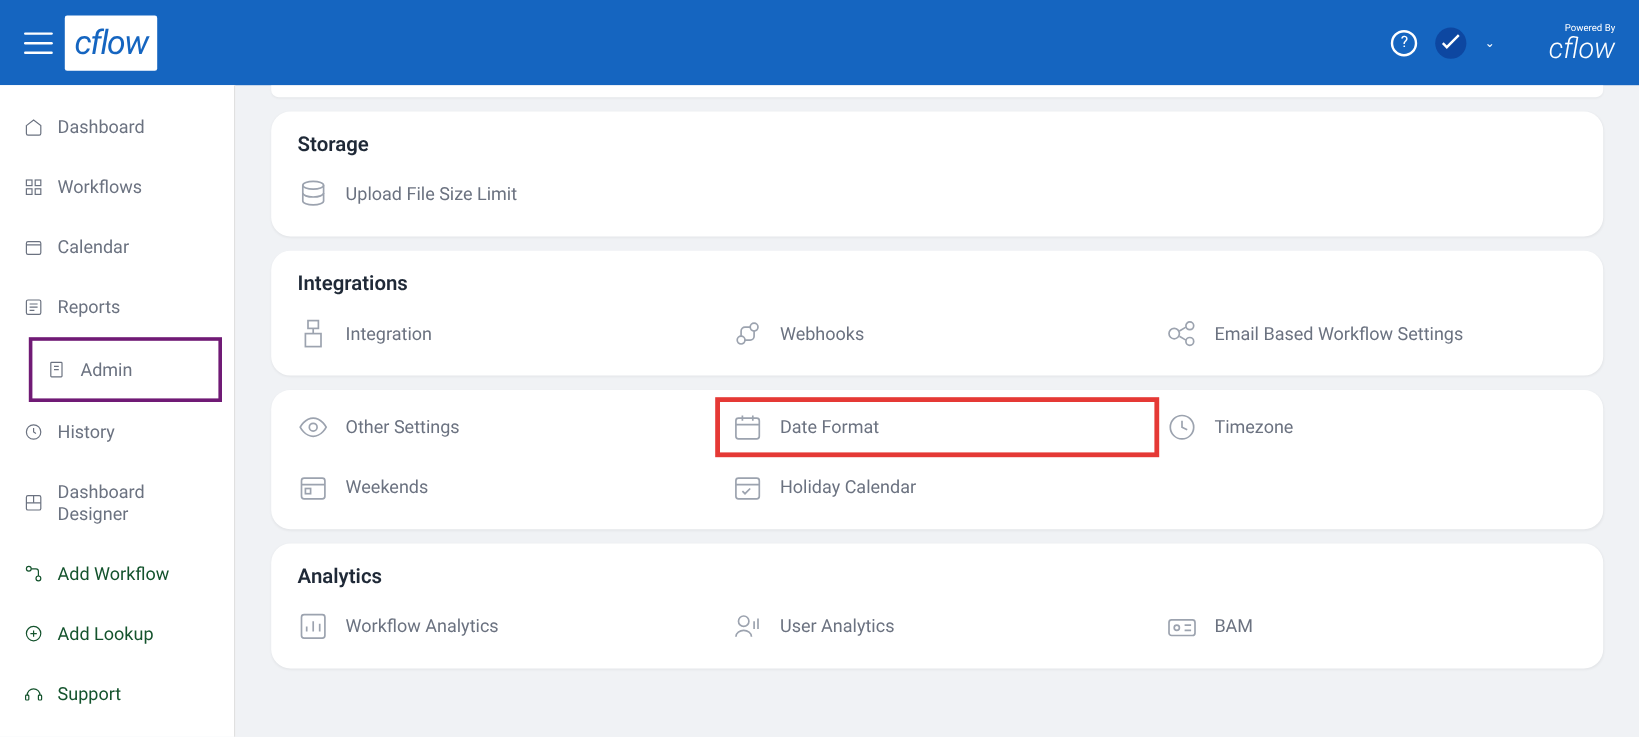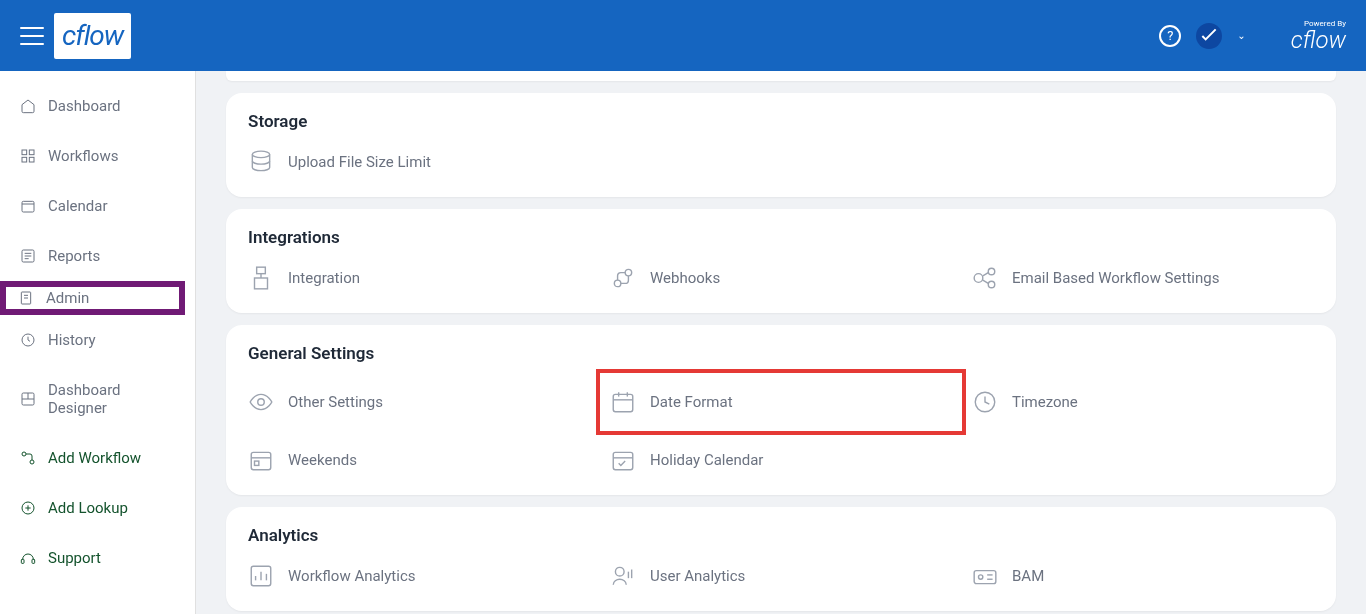--- a/index.html
+++ b/index.html
@@ -22,32 +22,32 @@
 .help-icon { width: 22px; height: 22px; border: 2px solid white; border-radius: 50%; color: white; font-size: 13px; display: flex; align-items: center; justify-content: center; cursor: pointer; }
 .avatar { width: 26px; height: 26px; background: #0d47a1; border-radius: 50%; display: flex; align-items: center; justify-content: center; color: white; font-size: 14px; }
 .chevron { color: white; font-size: 10px; cursor: pointer; }
 .powered { color: white; font-size: 8px; text-align: right; line-height: 1; }
 .powered-logo { font-size: 24px; font-style: italic; font-weight: 300; }
 
 .container { display: flex; height: calc(100% - 60px); }
 
 .sidebar { width: 196px; background: white; border-right: 1px solid #e0e0e0; padding-top: 10px; }
 .sidebar-item { display: flex; align-items: center; padding: 16px 20px; gap: 12px; color: #6b7280; cursor: pointer; font-size: 15px; }
-.sidebar-item.highlighted { border: 6px solid #701a75; margin: 0 10px 0 0; padding: 2px 12px; }
+.sidebar-item.highlighted { border: 3px solid #701a75; margin: 0 10px 0 24px; padding: 15px 12px; }
 .sidebar-item.action { color: #14532d; }
 .sidebar-icon { width: 16px; height: 16px; flex-shrink: 0; }
 .sidebar-icon svg { width: 100%; height: 100%; }
 
 .main { flex: 1; padding: 0 30px 20px 30px; overflow-y: auto; }
 .card { background: white; border-radius: 16px; margin-top: 12px; padding: 18px 22px 22px 22px; box-shadow: 0 1px 2px rgba(0,0,0,0.05);}
 .top-spacer { height: 10px; background: white; border-radius: 0 0 6px 6px; margin-bottom: 0; box-shadow: 0 1px 2px rgba(0,0,0,0.05);}
 .card-title { font-size: 17px; font-weight: 600; color: #1f2937; margin-bottom: 18px; }
 .card-grid { display: grid; grid-template-columns: repeat(3, 1fr); gap: 24px 20px; }
 .setting-item { display: flex; align-items: center; gap: 14px; color: #6b7280; cursor: pointer; font-size: 15px; }
-.setting-item.highlighted { border: 4px solid #e53935; padding: 16px 10px; margin: -12px -14px; }
+.setting-item.highlighted { border: 4px solid #e53935; padding: 0 10px; margin: -12px -14px; }
 .setting-icon { width: 26px; height: 26px; flex-shrink: 0; color: #9ca3af; }
 .setting-icon svg { width: 100%; height: 100%; }
 </style>
 </head>
 <body>
 
 <div class="header">
   <div class="header-left">
     <div class="hamburger">
       <span></span>
@@ -199,21 +199,20 @@
                 <circle cx="18" cy="18" r="3"></circle>
                 <line x1="10" y1="10" x2="15" y2="7"></line>
                 <line x1="10" y1="14" x2="15" y2="17"></line>
               </svg></span>
           <span>Email Based Workflow Settings</span>
         </div>
       </div>
     </div>
 
     <div class="card">
-      <div class="card-title">General Settings</div>
       <div class="card-grid">
         <div class="setting-item">
           <span class="setting-icon"><svg viewBox="0 0 24 24" fill="none" stroke="currentColor" stroke-width="1.3">
                 <path d="M2 12s3.5-7 10-7 10 7 10 7-3.5 7-10 7-10-7-10-7z"></path>
                 <circle cx="12" cy="12" r="3"></circle>
               </svg></span>
           <span>Other Settings</span>
         </div>
         <div class="setting-item highlighted">
           <span class="setting-icon"><svg viewBox="0 0 24 24" fill="none" stroke="currentColor" stroke-width="1.3">

